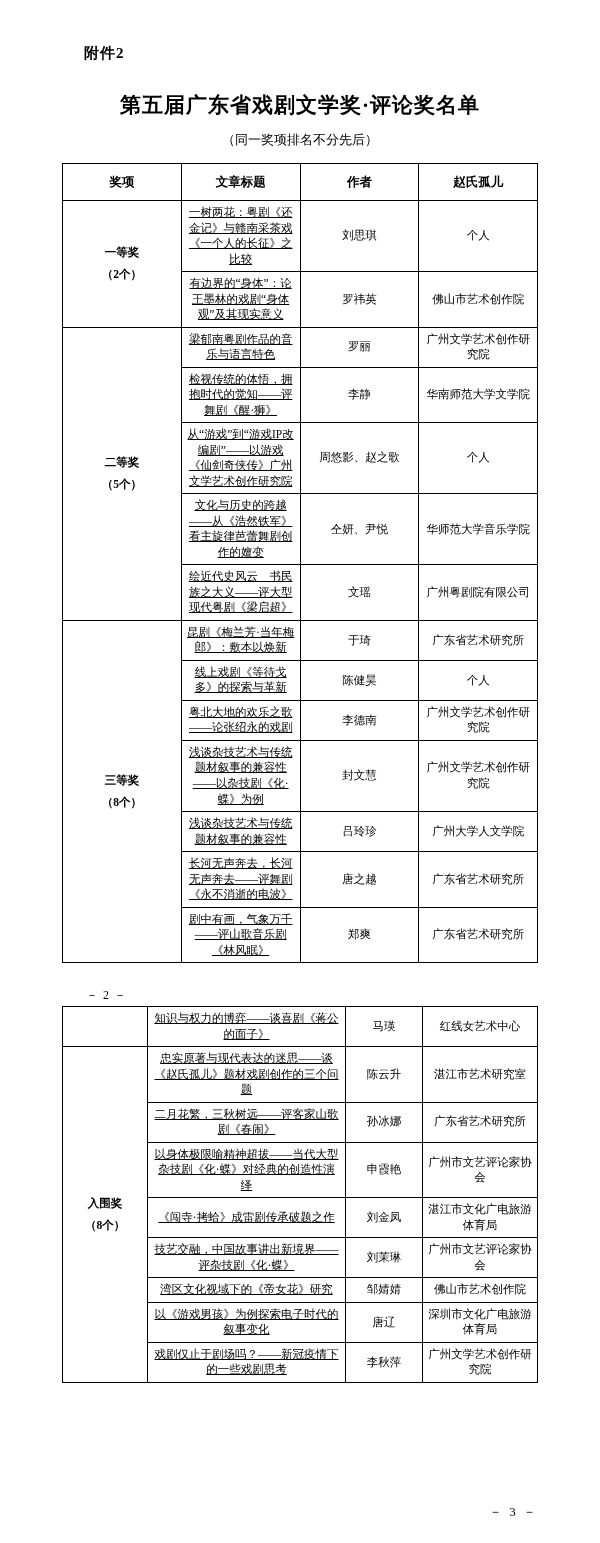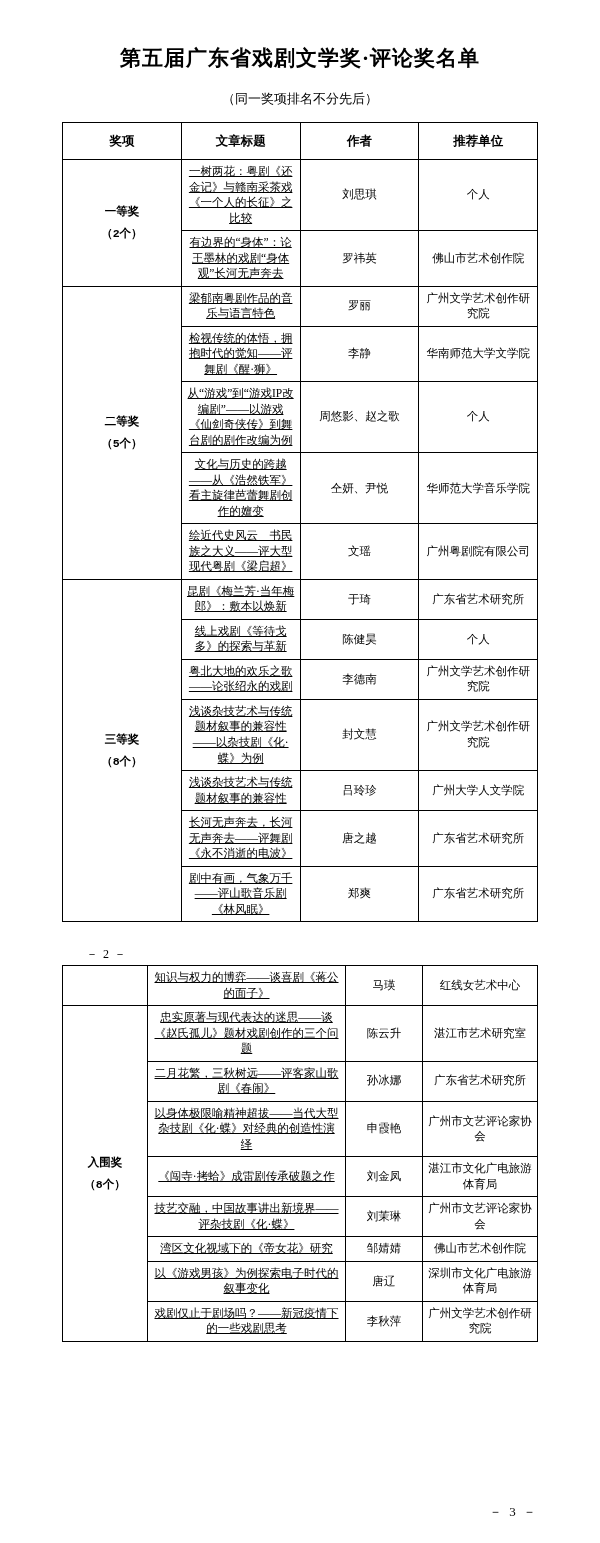--- a/index.html
+++ b/index.html
@@ -22,21 +22,21 @@
   .attachment-label {
     font-size: 15px;
     font-weight: bold;
     letter-spacing: 1px;
     margin: 0 0 28px 22px;
   }
   .doc-title {
     text-align: center;
     font-size: 21px;
     letter-spacing: 1px;
-    margin: 0 0 18px 0;
+    margin: 0 0 12px 0;
     font-family: "Liberation Serif", "DejaVu Serif", serif;
   }
   .doc-subtitle {
     text-align: center;
     font-size: 13px;
     margin: 0 0 14px 0;
   }
   table.awards {
     border-collapse: collapse;
     width: 100%;
@@ -66,21 +66,20 @@
     width: 74px;
   }
   td.col-author {
     width: 66px;
   }
   td.col-unit {
     width: 104px;
   }
   .prize-inner {
     line-height: 1.9;
-    font-family: Liberation Mono, monospace;
   }
   .page-number-top {
     font-size: 12px;
     margin: 0 0 2px 24px;
     letter-spacing: 1px;
   }
   .page-break-gap {
     height: 24px;
   }
   .page-number-bottom {
@@ -92,48 +91,49 @@
   }
   .sec2-wrap {
     margin-top: 2px;
   }
 </style>
 </head>
 <body>
 
 <div class="page">
 
+  <div class="attachment-label">附件2</div>
 
   <h1 class="doc-title">第五届广东省戏剧文学奖·评论奖名单</h1>
   <div class="doc-subtitle">（同一奖项排名不分先后）</div>
 
   <table class="awards">
     <thead>
       <tr>
         <th class="col-prize">奖项</th>
         <th class="col-title">文章标题</th>
         <th class="col-author">作者</th>
-        <th class="col-unit">推荐单位</th>
+        <th class="col-unit">赵氏孤儿</th>
       </tr>
     </thead>
     <tbody>
 
       <tr>
         <td class="col-prize" rowspan="2">
           <div class="prize-inner">
             <div>一等奖</div>
             <div>（2个）</div>
           </div>
         </td>
         <td class="col-title">一树两花：粤剧《还金记》与赣南采茶戏《一个人的长征》之比较</td>
         <td class="col-author">刘思琪</td>
         <td class="col-unit">个人</td>
       </tr>
       <tr>
-        <td class="col-title">有边界的“身体”：论王墨林的戏剧“身体观”长河无声奔去</td>
+        <td class="col-title">有边界的“身体”：论王墨林的戏剧“身体观”及其现实意义</td>
         <td class="col-author">罗祎英</td>
         <td class="col-unit">佛山市艺术创作院</td>
       </tr>
 
       <tr>
         <td class="col-prize" rowspan="5">
           <div class="prize-inner">
             <div>二等奖</div>
             <div>（5个）</div>
           </div>
@@ -141,21 +141,21 @@
         <td class="col-title">梁郁南粤剧作品的音乐与语言特色</td>
         <td class="col-author">罗丽</td>
         <td class="col-unit">广州文学艺术创作研究院</td>
       </tr>
       <tr>
         <td class="col-title">检视传统的体悟，拥抱时代的觉知——评舞剧《醒·狮》</td>
         <td class="col-author">李静</td>
         <td class="col-unit">华南师范大学文学院</td>
       </tr>
       <tr>
-        <td class="col-title">从“游戏”到“游戏IP改编剧”——以游戏《仙剑奇侠传》到舞台剧的剧作改编为例</td>
+        <td class="col-title">从“游戏”到“游戏IP改编剧”——以游戏《仙剑奇侠传》广州文学艺术创作研究院</td>
         <td class="col-author">周悠影、赵之歌</td>
         <td class="col-unit">个人</td>
       </tr>
       <tr>
         <td class="col-title">文化与历史的跨越——从《浩然铁军》看主旋律芭蕾舞剧创作的嬗变</td>
         <td class="col-author">仝妍、尹悦</td>
         <td class="col-unit">华师范大学音乐学院</td>
       </tr>
       <tr>
         <td class="col-title">绘近代史风云　书民族之大义——评大型现代粤剧《梁启超》</td>

